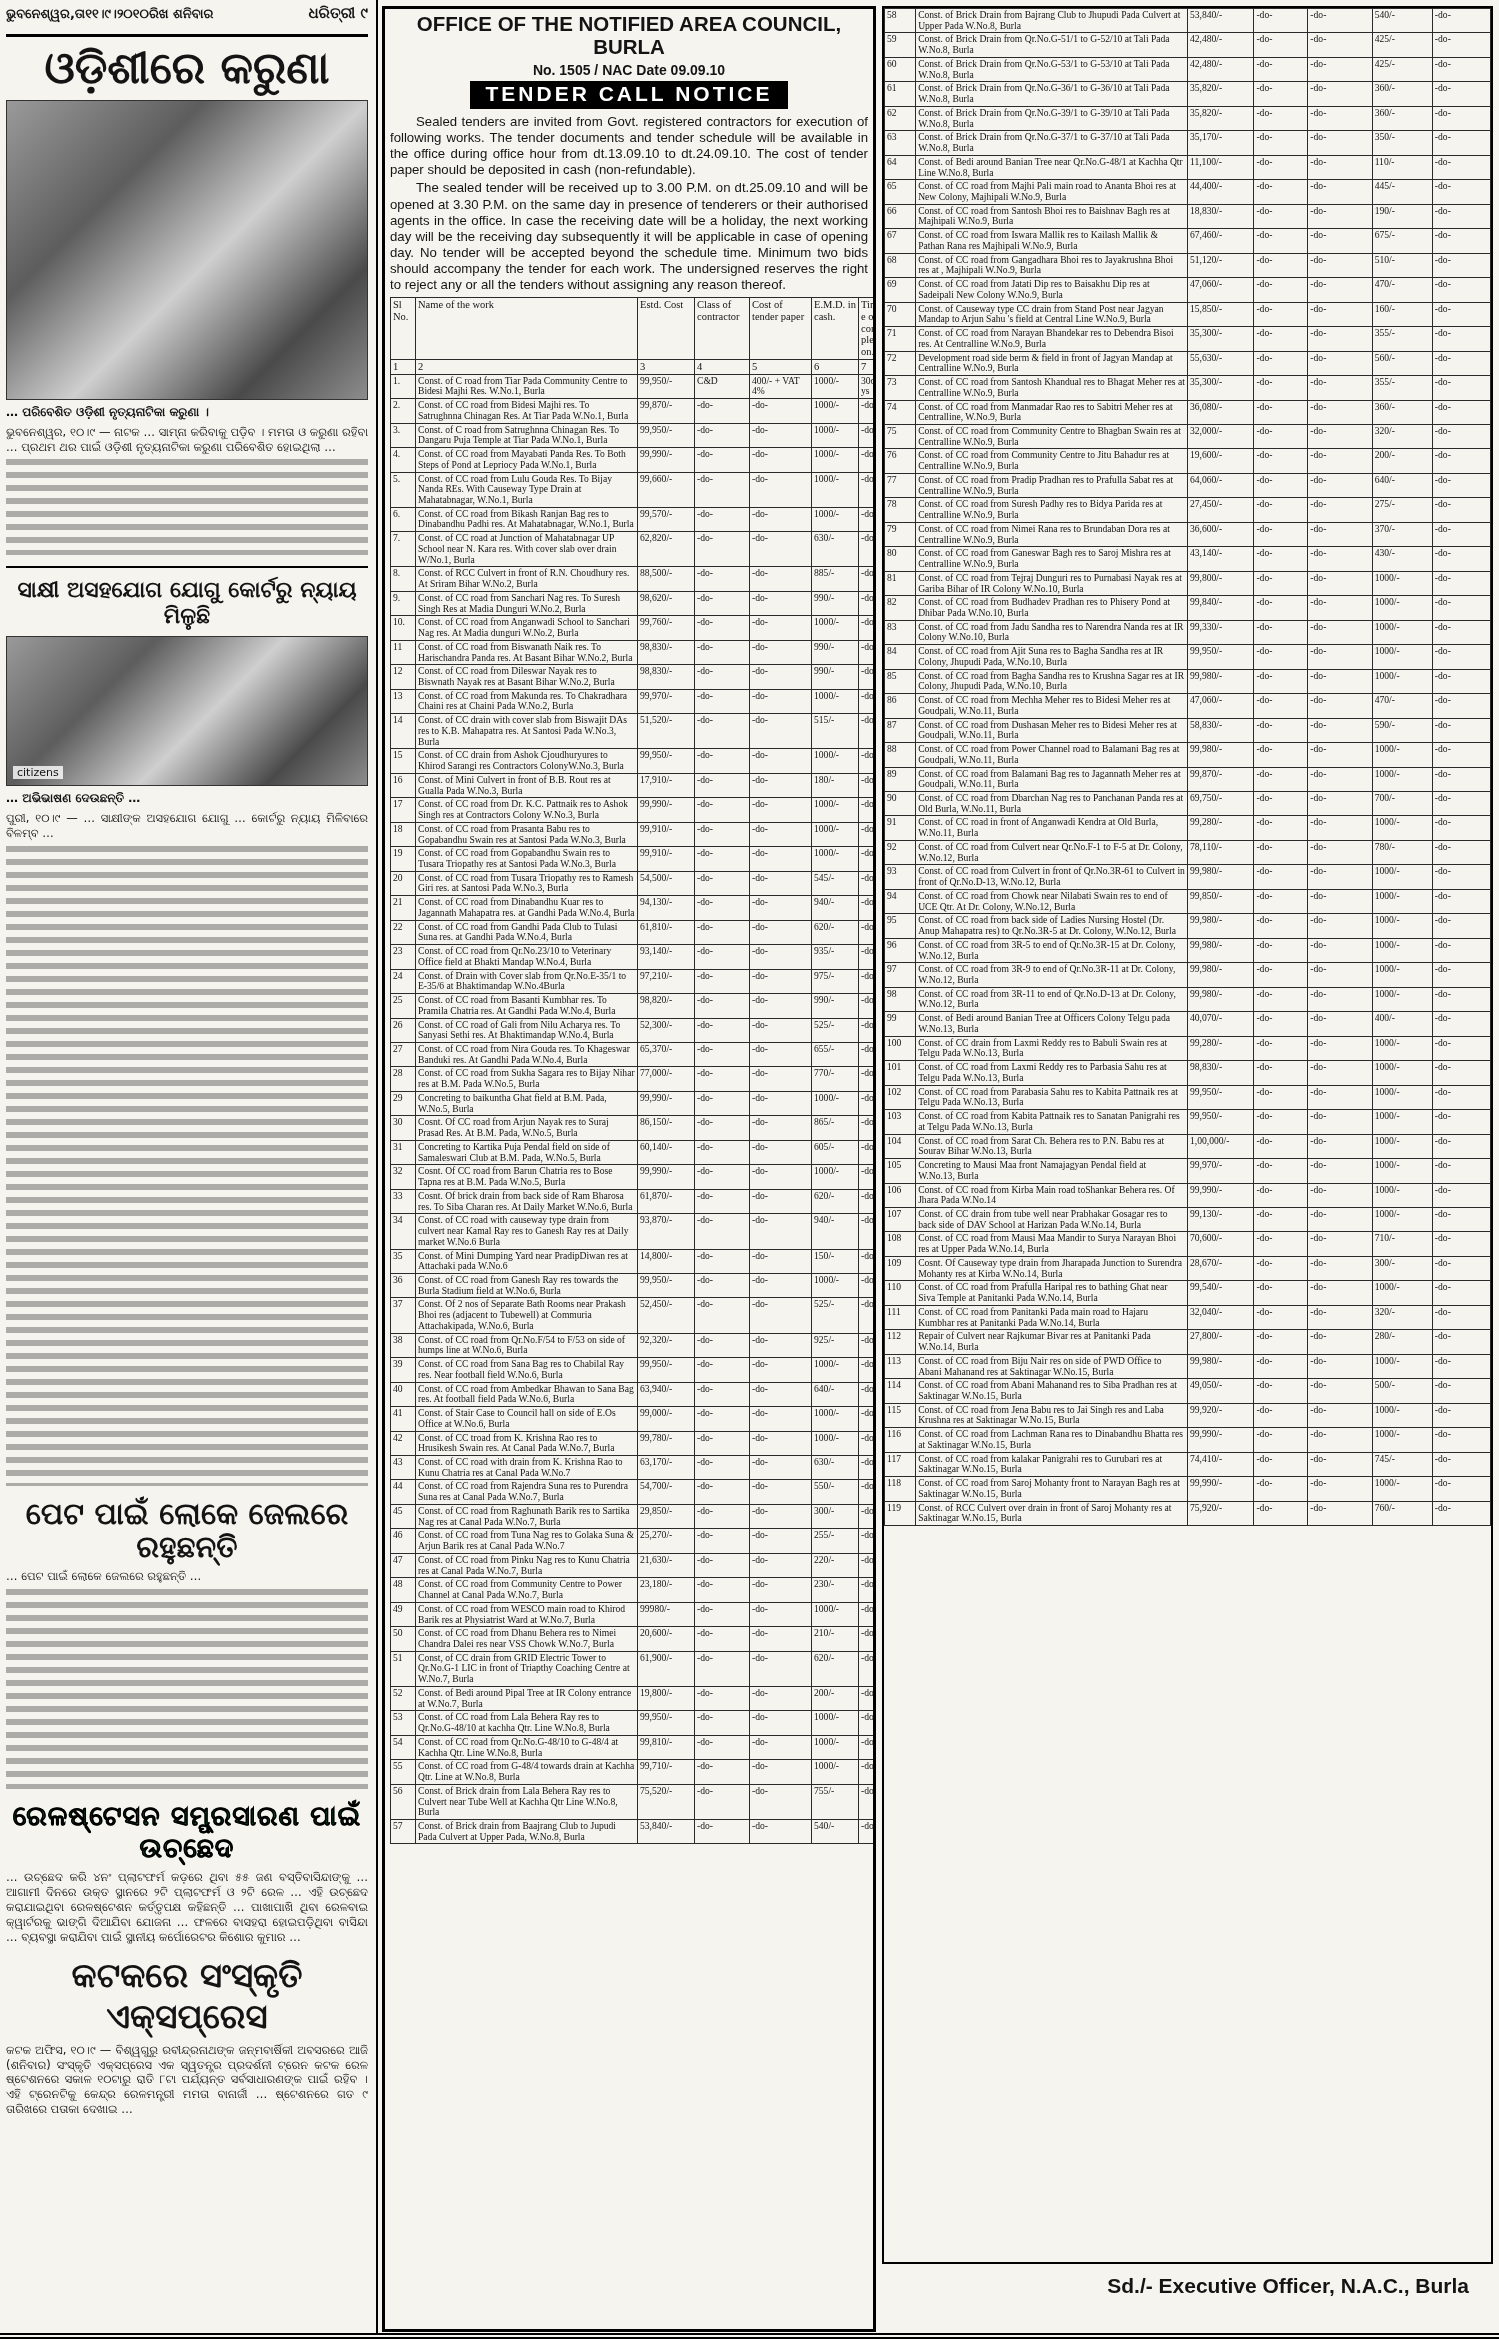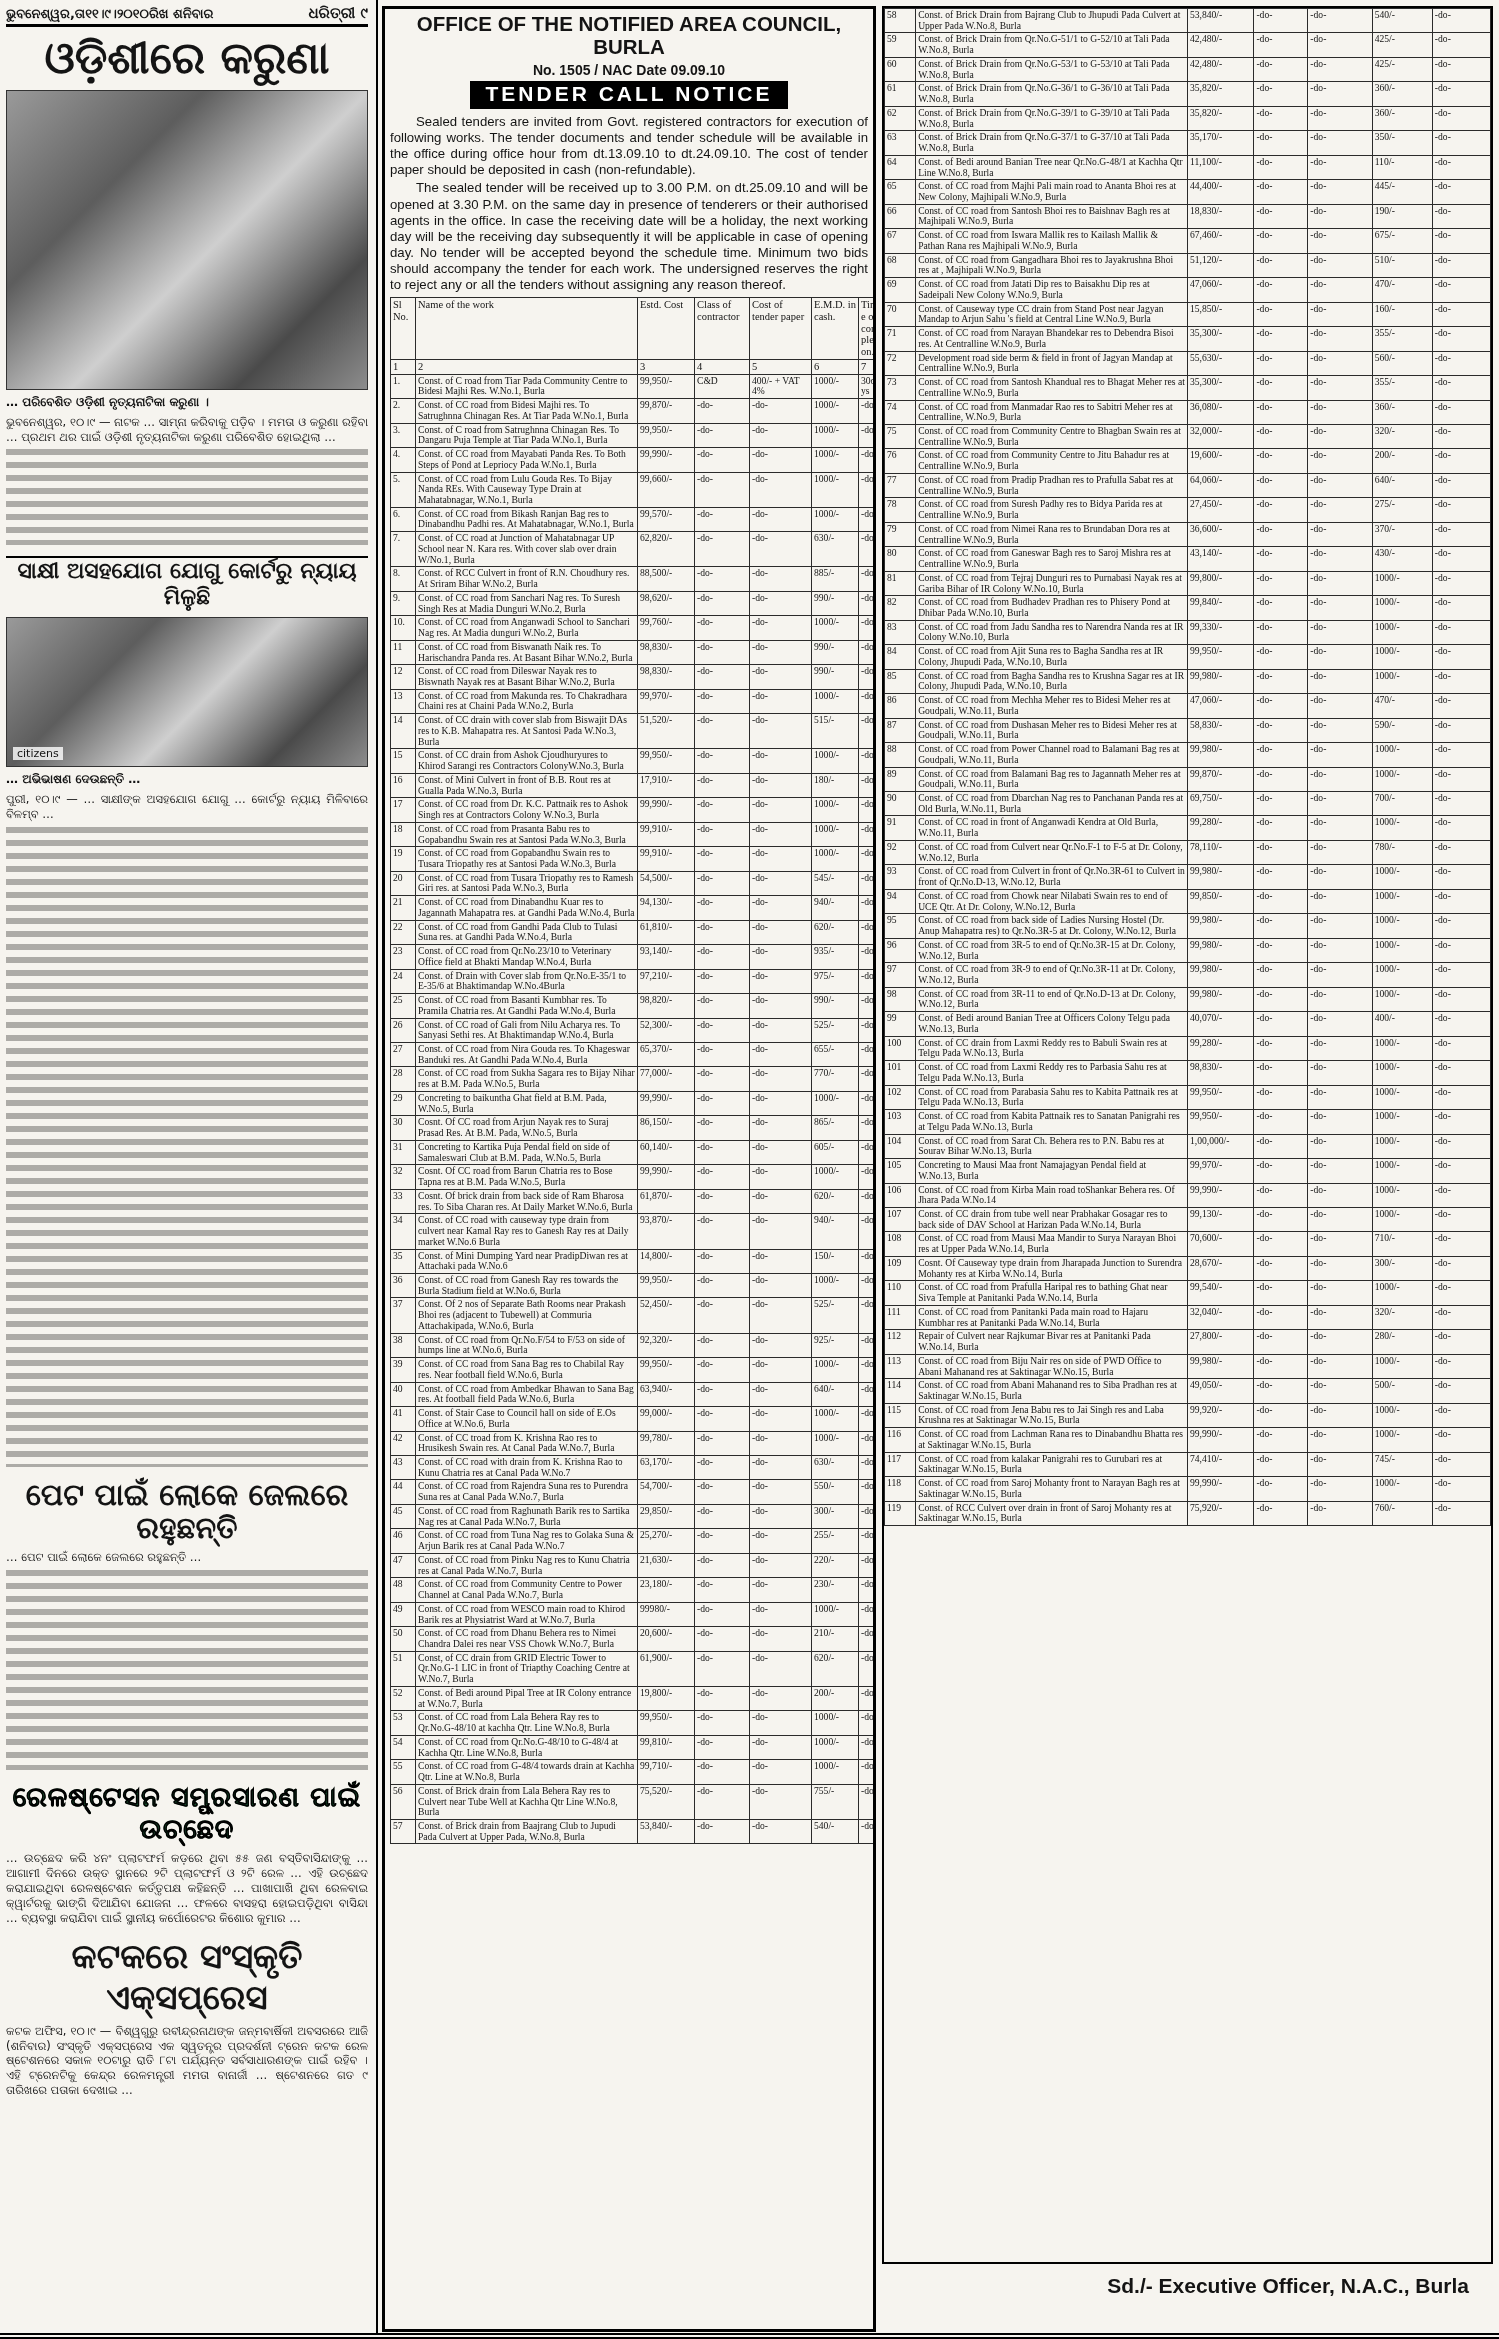--- a/index.html
+++ b/index.html
@@ -3,35 +3,35 @@
 <meta charset="utf-8">
 <style>
   html,body{margin:0;padding:0;background:#888;}
   .page{position:relative;width:1499px;height:2339px;margin:0 auto;background:#f6f4ef;color:#141414;
         overflow:hidden;display:flex;font-family:"Liberation Serif","DejaVu Serif",serif;
         border-bottom:6px double #000;box-sizing:border-box;}
   
   .col-left{width:378px;padding:4px 8px 0 6px;box-sizing:border-box;border-right:2px solid #000;
             display:flex;flex-direction:column;font-family:"DejaVu Sans",sans-serif;}
   .dateline-bar{display:flex;justify-content:space-between;align-items:baseline;
-                border-bottom:3px solid #000;padding-bottom:2px;}
+                border-bottom:3px solid #000;padding-bottom:12px;}
   .dateline{font-size:13px;font-weight:bold;}
   .masthead{font-size:15px;font-weight:bold;}
   .h-big{font-size:44px;font-weight:bold;text-align:center;line-height:1.15;margin:6px 0 4px;}
   .photo{background:linear-gradient(135deg,#9a9a9a 0%,#5d5d5d 30%,#cfcfcf 55%,#4a4a4a 80%,#8d8d8d 100%);
          border:1px solid #333;position:relative;}
   .photo .plabel{position:absolute;left:6px;bottom:6px;background:#ffffffcc;font-size:11px;padding:0 4px;}
   .photo1{height:298px;margin:2px 0;}
   .photo2{height:148px;margin:4px 0 2px;}
   .caption{font-size:12px;font-weight:bold;line-height:1.25;margin:3px 0;}
   .odia-body{font-size:11.5px;line-height:1.3;text-align:justify;margin:2px 0;}
   .textfill{background:repeating-linear-gradient(to bottom,#63625f 0 6px,transparent 6px 13px);
             opacity:.5;margin:3px 0;}
   .h-mid{font-size:22px;font-weight:bold;text-align:center;line-height:1.15;margin:8px 0 4px;
-         border-top:2px solid #000;padding-top:0;}
+         border-top:2px solid #000;padding-top:9px;}
   .h-mid2{font-size:30px;font-weight:bold;text-align:center;line-height:1.1;margin:8px 0 4px;}
   .h-gray{font-size:27px;font-weight:bold;text-align:center;color:#14532d;-webkit-text-stroke:.6px #000;
           letter-spacing:1px;margin:8px 0 4px;}
   .h-big2{font-size:34px;font-weight:bold;text-align:center;margin:8px 0 4px;}
   
   .col-mid{width:500px;box-sizing:border-box;padding:6px 2px 0 4px;}
   .notice-box{border:3px solid #000;box-sizing:border-box;padding:4px 5px 0;height:2326px;overflow:hidden;
               font-family:"Liberation Sans",sans-serif;}
   .office-title{font-size:20.5px;font-weight:bold;text-align:center;line-height:1.1;}
   .ref-line{font-size:14px;font-weight:bold;text-align:center;margin-top:4px;}

